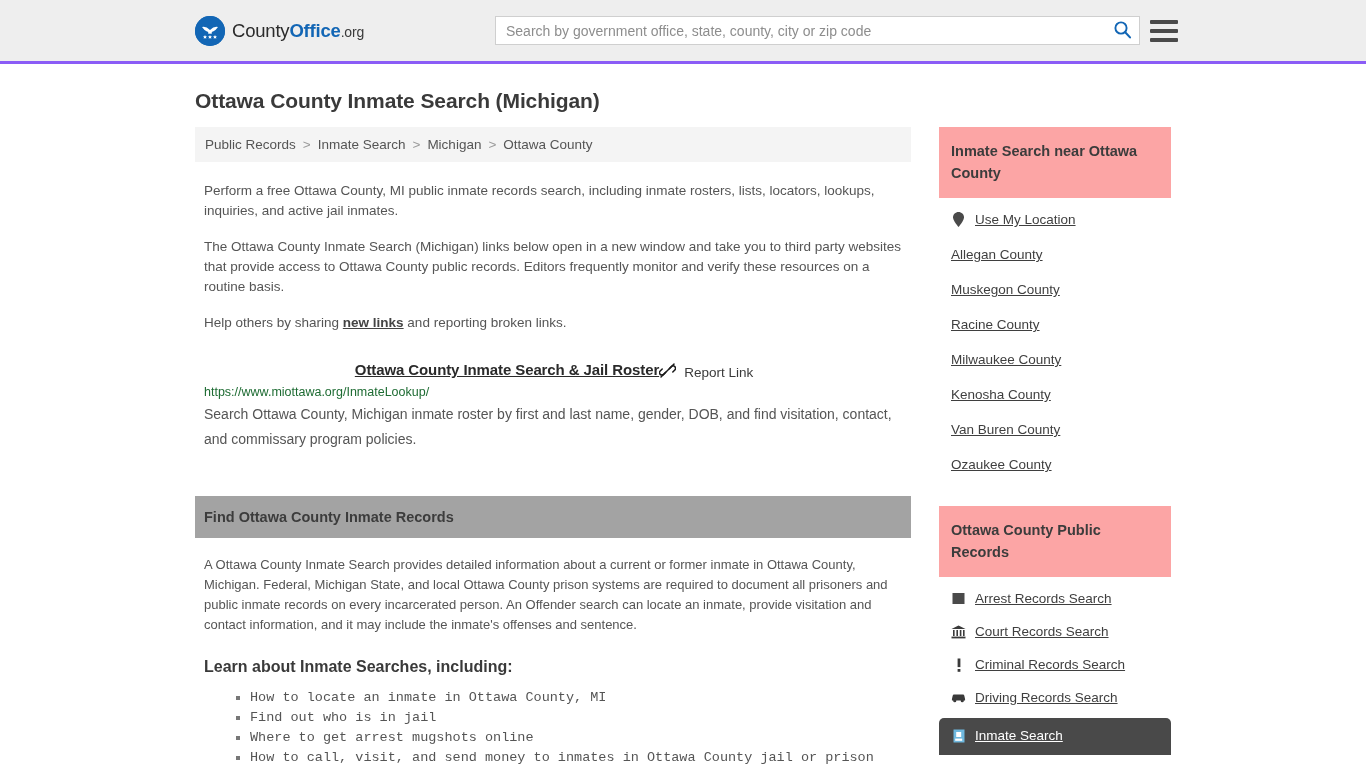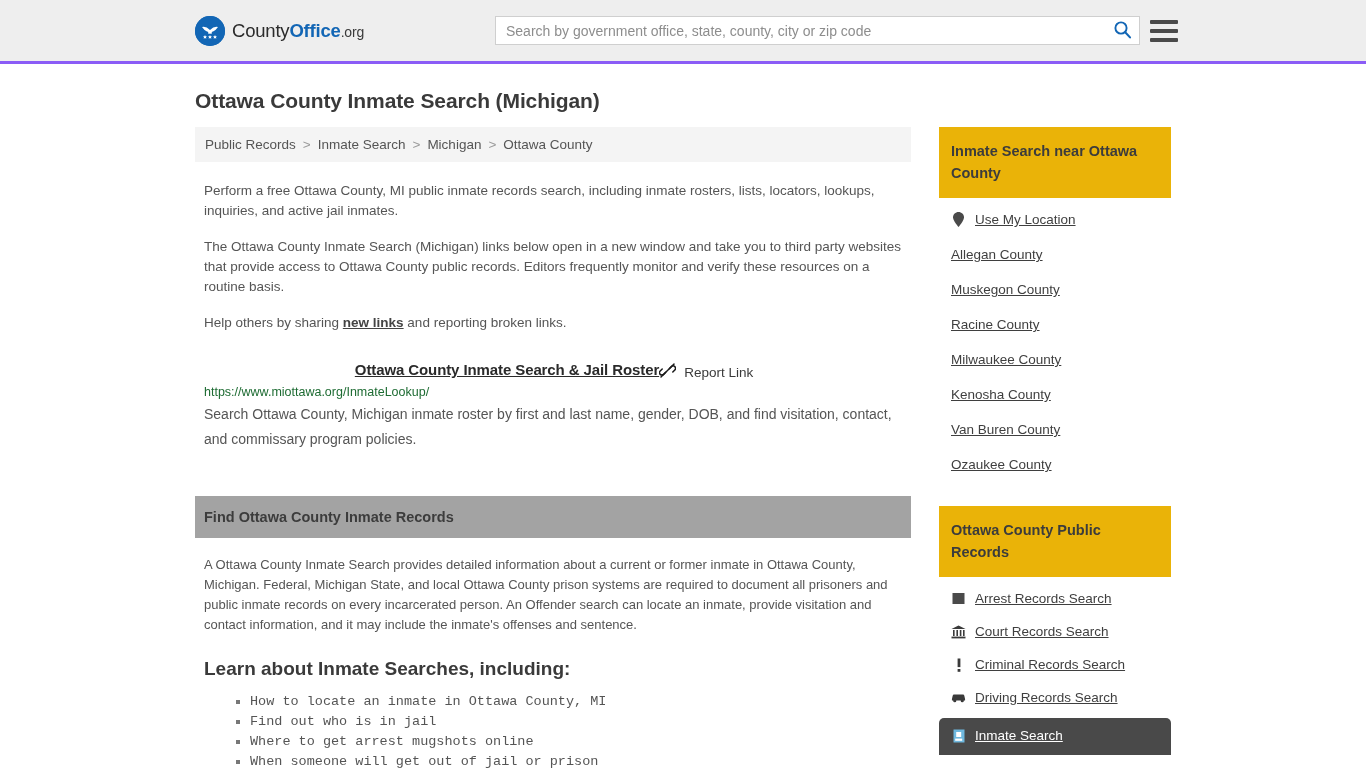--- a/index.html
+++ b/index.html
@@ -179,21 +179,21 @@
     color: #3c3c3c;
     margin-top: 44px;
   }
   .section-body {
     font-size: 13px;
     line-height: 20px;
     color: #555;
     margin: 17px 0 0 9px;
   }
   .learn-title {
-    font-size: 19px;
+    font-size: 16px;
     font-weight: bold;
     color: #3a3a3a;
     margin: 23px 0 12px 9px;
   }
   ul.bullets {
     margin: 12px 0 0 9px;
     padding-left: 32px;
     list-style: none;
   }
   ul.bullets li {
@@ -207,21 +207,21 @@
   ul.bullets li::before {
     content: "";
     position: absolute;
     left: 0; top: 8px;
     width: 4px; height: 4px;
     background: #777;
   }
 
   
   .side-head {
-    background: #eab308;
+    background: #fca5a5;
     padding: 13px 12px 14px 12px;
     font-size: 14.5px;
     font-weight: bold;
     color: #3c3c3c;
     line-height: 22px;
   }
   .side-list { margin: 0; padding: 0; list-style: none; }
   .side-list li { margin: 0; }
   .side-link {
     display: flex;
@@ -333,20 +333,21 @@
         <div class="result-desc">Search Ottawa County, Michigan inmate roster by first and last name, gender, DOB, and find visitation, contact, and commissary program policies.</div>
       </div>
 
       <div class="section-head">Find Ottawa County Inmate Records</div>
       <p class="section-body">A Ottawa County Inmate Search provides detailed information about a current or former inmate in Ottawa County, Michigan. Federal, Michigan State, and local Ottawa County prison systems are required to document all prisoners and public inmate records on every incarcerated person. An Offender search can locate an inmate, provide visitation and contact information, and it may include the inmate's offenses and sentence.</p>
       <p class="learn-title">Learn about Inmate Searches, including:</p>
       <ul class="bullets">
         <li>How to locate an inmate in Ottawa County, MI</li>
         <li>Find out who is in jail</li>
         <li>Where to get arrest mugshots online</li>
+        <li>How to call, visit, and send money to inmates in Ottawa County jail or prison</li>
         <li>When someone will get out of jail or prison</li>
       </ul>
     </div>
 
     <aside class="side-col">
 
       <div class="side-head">Inmate Search near Ottawa County</div>
       <ul class="side-list counties">
         <li>
           <a class="side-link" href="#">

